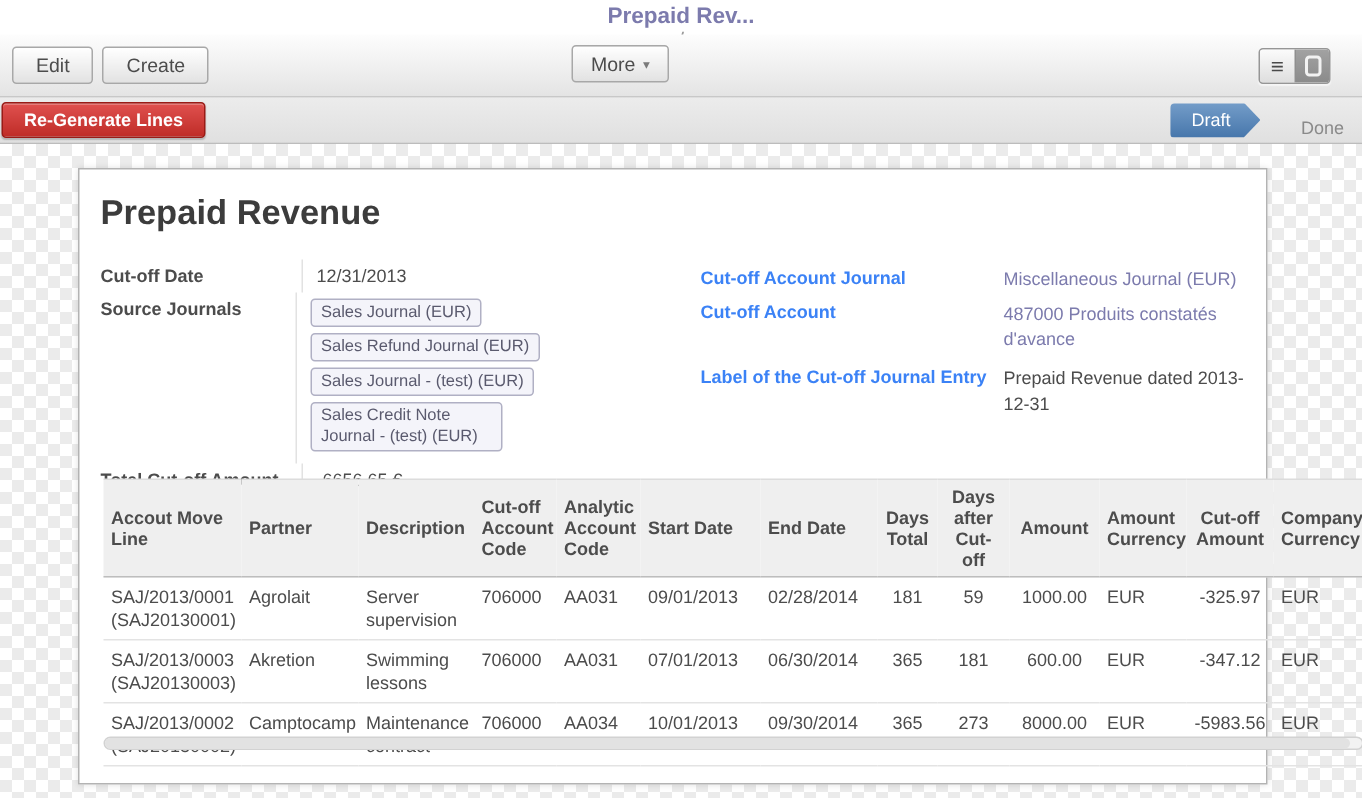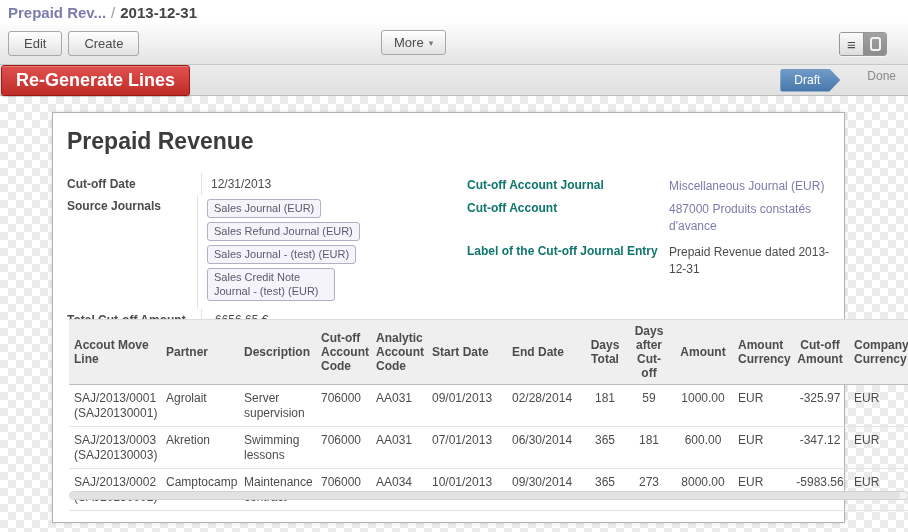--- a/index.html
+++ b/index.html
@@ -16,21 +16,21 @@
     background-color: #fff;
     background-image:
       linear-gradient(45deg, #ebebeb 25%, transparent 25%, transparent 75%, #ebebeb 75%),
       linear-gradient(45deg, #ebebeb 25%, transparent 25%, transparent 75%, #ebebeb 75%);
     background-size: 16px 16px;
     background-position: 0 0, 8px 8px;
   }
 
   
   .topbar { position: absolute; top: 0; left: 0; width: 908px; background: #fff; }
-  .breadcrumb-row { height: 23px; display: flex; align-items: center; padding: 2px 8px 0 8px; font-size: 15px; font-weight: bold; background: #fff; }
+  .breadcrumb-row { height: 23px; display: flex; align-items: center; padding: 2px 8px 0 8px; font-size: 15px; font-weight: bold; background: #fff; flex-direction: column; }
   .crumb-parent { color: #7c7bad; cursor: pointer; }
   .crumb-sep { color: #999; font-weight: normal; margin: 0 5px; }
   .crumb-current { color: #444; }
 
   .toolbar-row {
     height: 42px; position: relative;
     background: linear-gradient(#fdfdfd, #e4e4e4);
     border-bottom: 1px solid #c8c8c8;
     display: flex; align-items: center; padding: 0 8px;
   }
@@ -56,26 +56,26 @@
 
   .statusbar-row {
     height: 31px;
     background: linear-gradient(#ececec, #e0e0e0);
     border-bottom: 1px solid #bcbcbc;
     display: flex; align-items: center; padding: 0 12px 0 1px;
   }
   .btn-red {
     background: linear-gradient(#e0514f, #bf2c27);
     border: 1px solid #9a1b16; border-radius: 3px;
-    color: #fff; font-weight: bold; font-size: 18px;
+    color: #fff; font-weight: bold; font-size: 12px;
     padding: 4px 14px; margin-right: 6px; cursor: pointer;
     font-family: inherit;
     box-shadow: inset 0 1px 0 rgba(255,255,255,.25), 0 1px 1px rgba(0,0,0,.2);
   }
-  .status-group { margin-left: auto; display: flex; align-items: flex-start; padding-left: 24px; }
+  .status-group { margin-left: auto; display: flex; align-items: flex-end; padding-left: 24px; }
   .status-draft {
     background: linear-gradient(#739cc8, #4676ab);
     color: #fff; font-size: 12px; padding: 4px 20px 5px 14px;
     clip-path: polygon(0 0, calc(100% - 11px) 0, 100% 50%, calc(100% - 11px) 100%, 0 100%);
     border-radius: 3px 0 0 3px;
   }
   .status-done { color: #8a8a8a; font-size: 12px; margin-left: 27px; }
 
   
   .card {
@@ -84,21 +84,21 @@
     box-shadow: 0 0 4px rgba(0,0,0,.12);
   }
   .page-title { position: absolute; left: 14px; top: 15px; font-size: 23px; font-weight: bold; color: #3c3c3c; }
 
   .fgroup { position: absolute; font-size: 12px; }
   .fgroup-left  { left: 14px;  top: 60px; width: 392px; }
   .fgroup-right { left: 414px; top: 62px; width: 378px; }
   .frow { display: flex; }
   .flbl { width: 134px; font-weight: bold; color: #4c4c4c; padding: 4px 8px 4px 0; }
   .fval { flex: 1; border-left: 1px solid #e2e2e2; padding: 4px 0 4px 9px; color: #4c4c4c; }
-  .rlbl { width: 202px; font-weight: bold; color: #0f766e; padding: 3px 8px 3px 0; }
+  .rlbl { width: 202px; font-weight: bold; color: #3b82f6; padding: 3px 8px 3px 0; }
   .rval { flex: 1; padding: 3px 0; line-height: 17px; }
   .link { color: #7c7bad; cursor: pointer; }
 
   .tags { width: 252px; }
   .tag {
     display: inline-block; vertical-align: top;
     background: #f4f4fa; border: 1px solid #b0b0c4; border-radius: 3px;
     font-size: 11px; color: #5a5a6e;
     padding: 1px 6px 2px 6px; margin: 0 3px 4px 0; line-height: 14px;
   }

